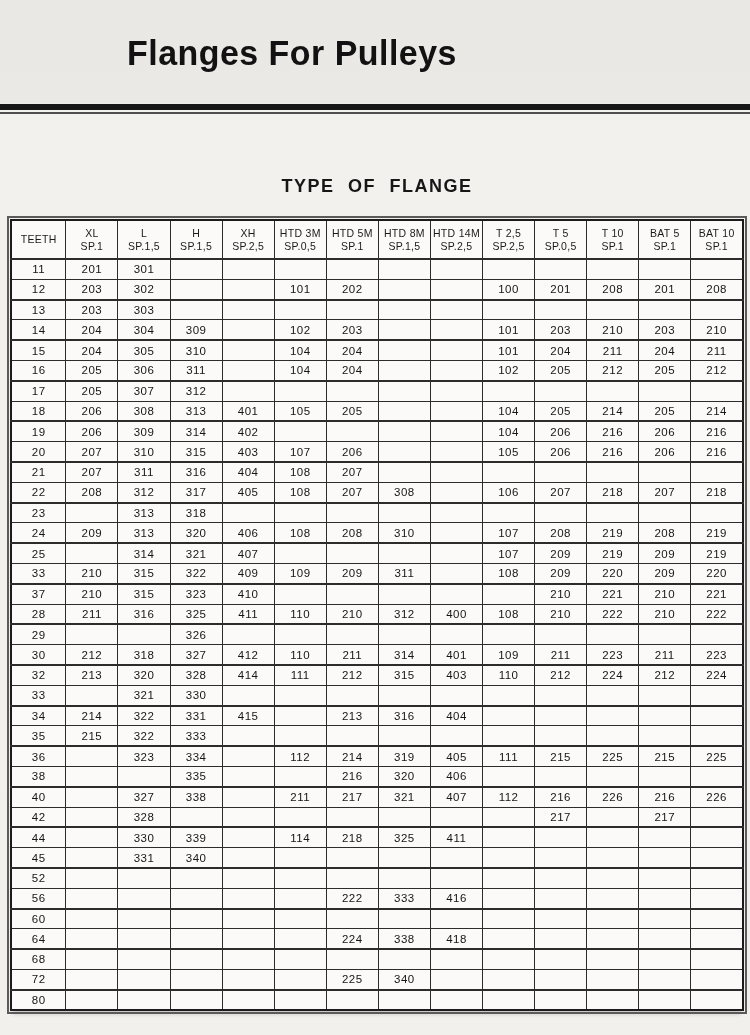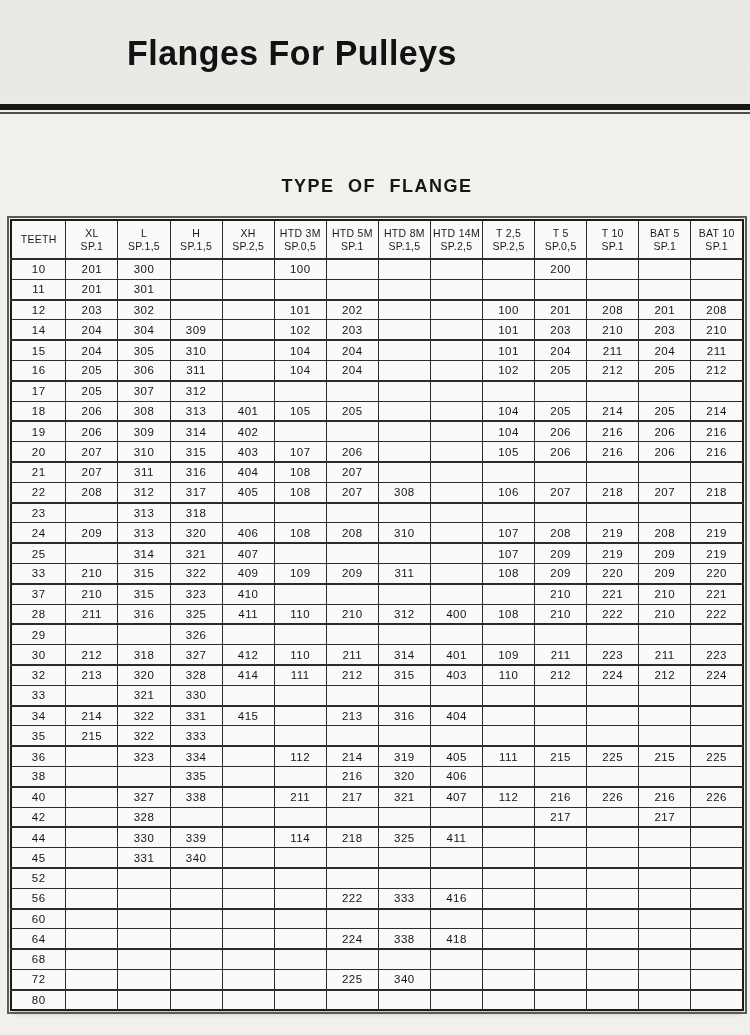--- a/index.html
+++ b/index.html
@@ -176,36 +176,20 @@
           <div>SP.1</div>
         </th>
         <th>
           <div>BAT 10</div>
           <div>SP.1</div>
         </th>
       </tr>
     </thead>
   <tbody>
       <tr>
-        <td>10</td>
-        <td>201</td>
-        <td>300</td>
-        <td></td>
-        <td></td>
-        <td>100</td>
-        <td></td>
-        <td></td>
-        <td></td>
-        <td></td>
-        <td>200</td>
-        <td></td>
-        <td></td>
-        <td></td>
-      </tr>
-      <tr>
         <td>11</td>
         <td>201</td>
         <td>301</td>
         <td></td>
         <td></td>
         <td></td>
         <td></td>
         <td></td>
         <td></td>
         <td></td>
@@ -222,20 +206,36 @@
         <td></td>
         <td>101</td>
         <td>202</td>
         <td></td>
         <td></td>
         <td>100</td>
         <td>201</td>
         <td>208</td>
         <td>201</td>
         <td>208</td>
+      </tr>
+      <tr>
+        <td>13</td>
+        <td>203</td>
+        <td>303</td>
+        <td></td>
+        <td></td>
+        <td></td>
+        <td></td>
+        <td></td>
+        <td></td>
+        <td></td>
+        <td></td>
+        <td></td>
+        <td></td>
+        <td></td>
       </tr>
       <tr>
         <td>14</td>
         <td>204</td>
         <td>304</td>
         <td>309</td>
         <td></td>
         <td>102</td>
         <td>203</td>
         <td></td>

